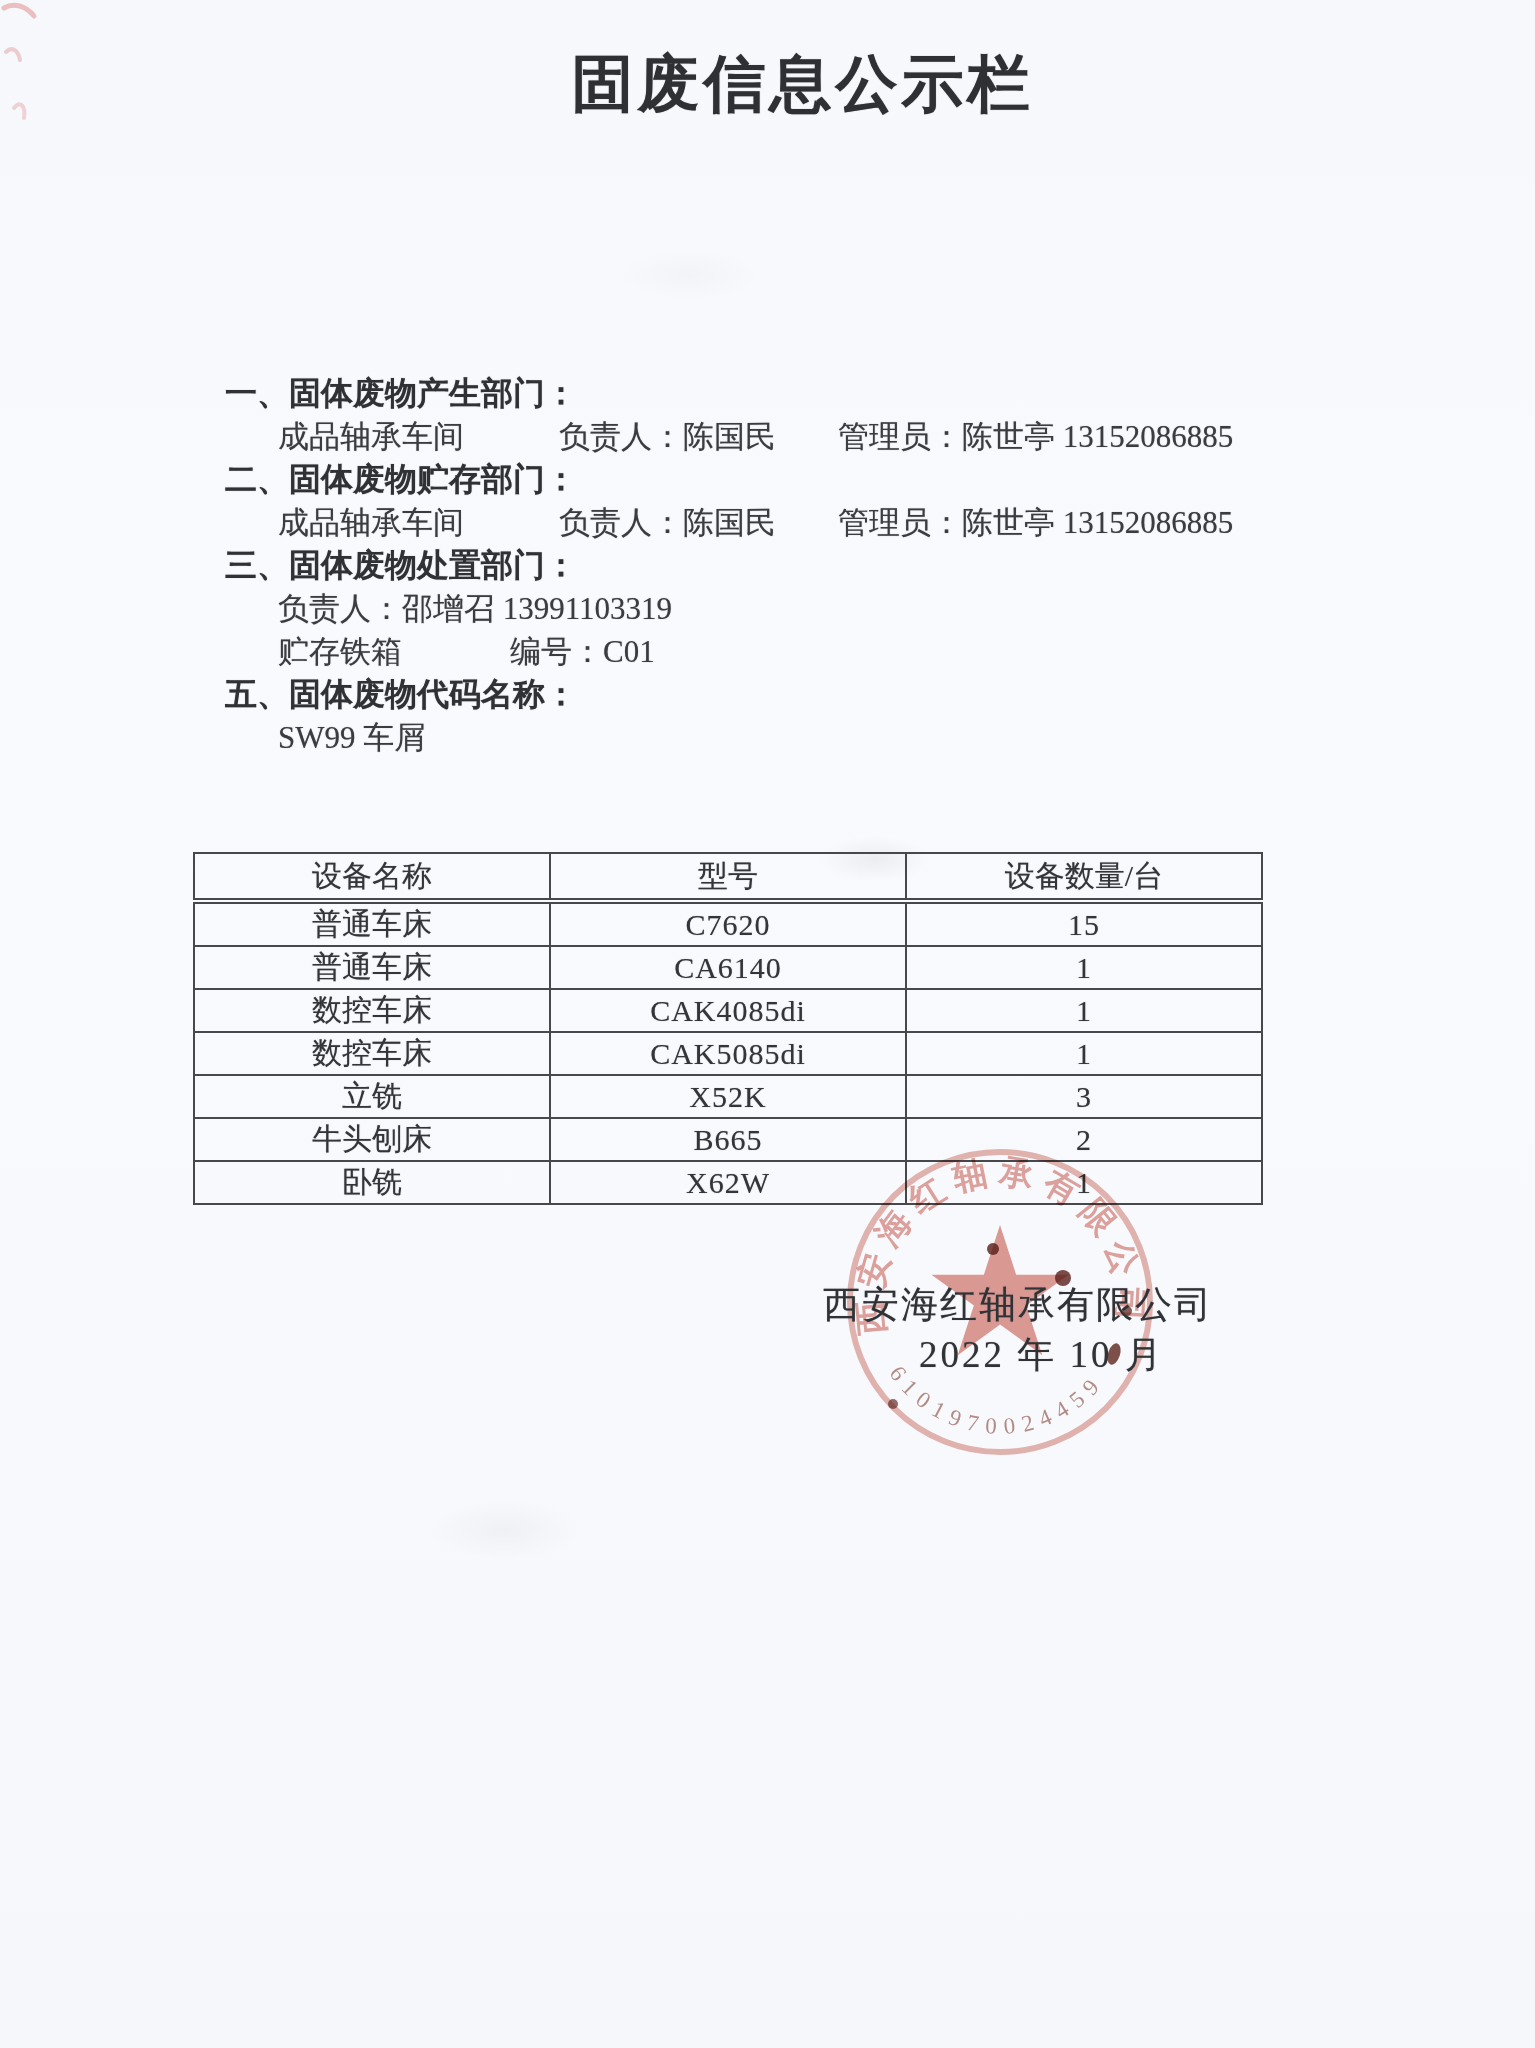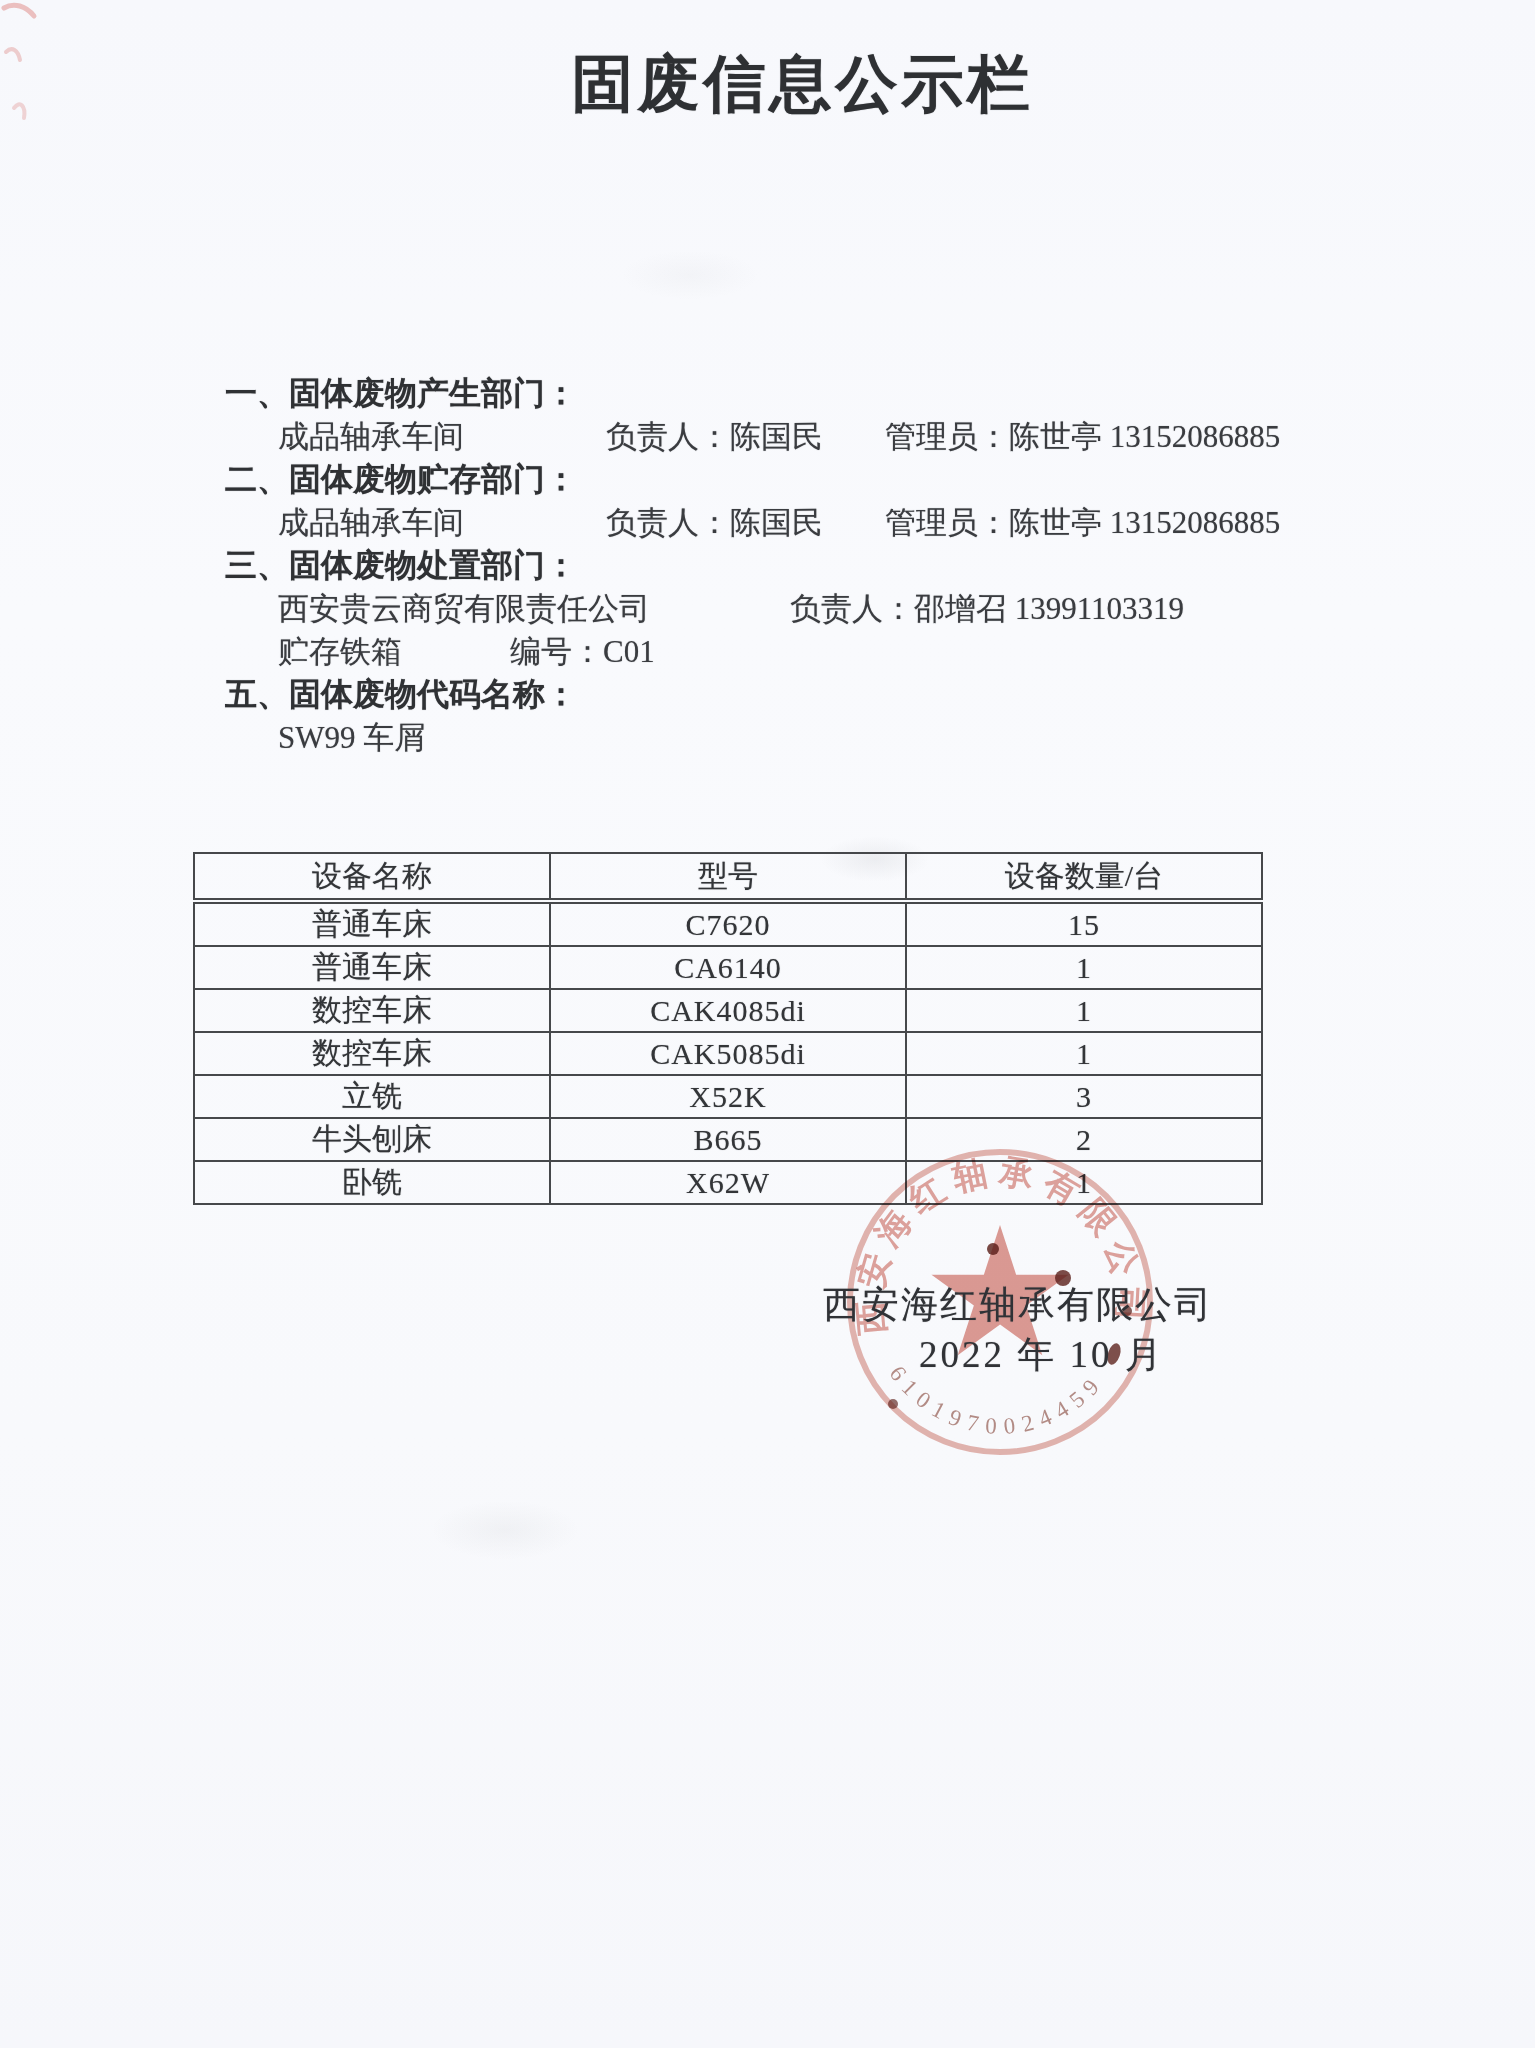--- a/index.html
+++ b/index.html
@@ -30,21 +30,21 @@
   .sec-heading{
     font-family:Liberation Serif, serif;
     font-weight:bold; font-size:32px; color:#2f3134;
     white-space:nowrap;
     margin-left:7px;
   }
   .sec-content{
     padding-left:95px; white-space:nowrap; color:#3a3c40;
     display:flex; align-items:baseline;
   }
-  .gap95{margin-right:95px;} .gap62{margin-right:62px;margin-left:47px;}
+  .gap95{margin-right:95px;} .gap62{margin-right:62px;}
   .gap140{margin-right:140px;} .gap150{margin-right:108px;}
 
   
   .equip-table{
     position:absolute; left:193px; top:852px; width:1070px;
     border-collapse:collapse; table-layout:fixed;
     font-size:30px; color:#333538;
   }
   .equip-table th,.equip-table td{
     border:2px solid #46484b;
@@ -118,21 +118,20 @@
     <div class="sec-content soft">
       <span class="gap95">成品轴承车间</span>
       <span class="gap62">负责人：陈国民</span>
       <span>管理员：陈世亭 13152086885</span>
     </div>
 
     <div class="sec-heading soft">
       <span>三、</span><span>固体废物处置部门：</span>
     </div>
     <div class="sec-content soft">
-      <span class="gap140">西安贵云商贸有限责任公司</span>
       <span>负责人：邵增召  13991103319</span>
     </div>
 
     <div class="sec-content soft">
       <span class="gap150">贮存铁箱</span>
       <span>编号：C01</span>
     </div>
 
     <div class="sec-heading soft">
       <span>五、</span><span>固体废物代码名称：</span>

